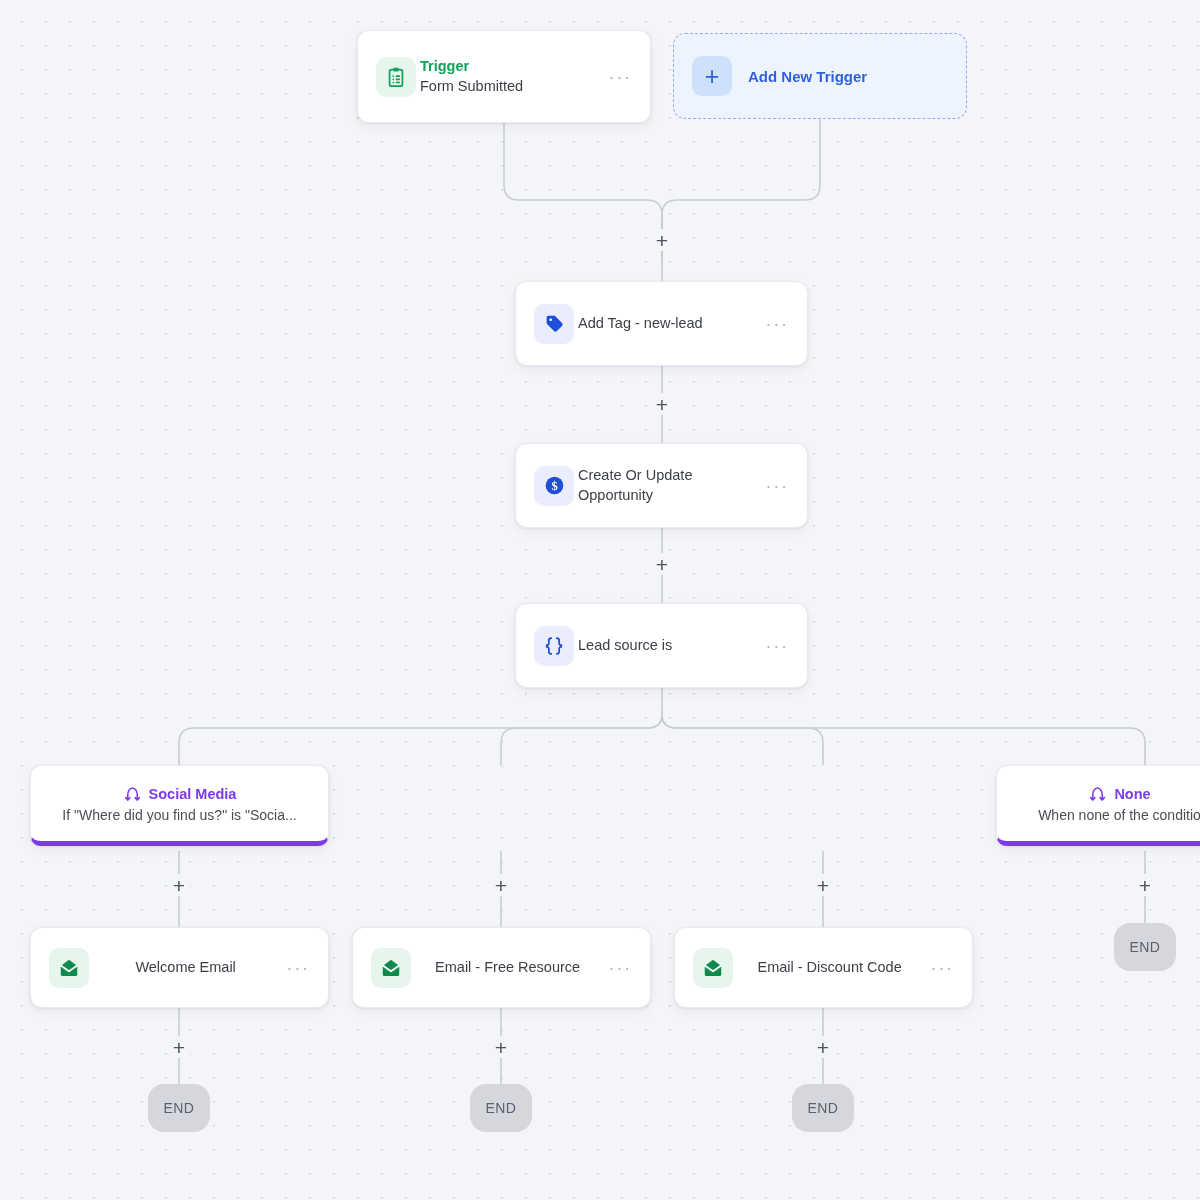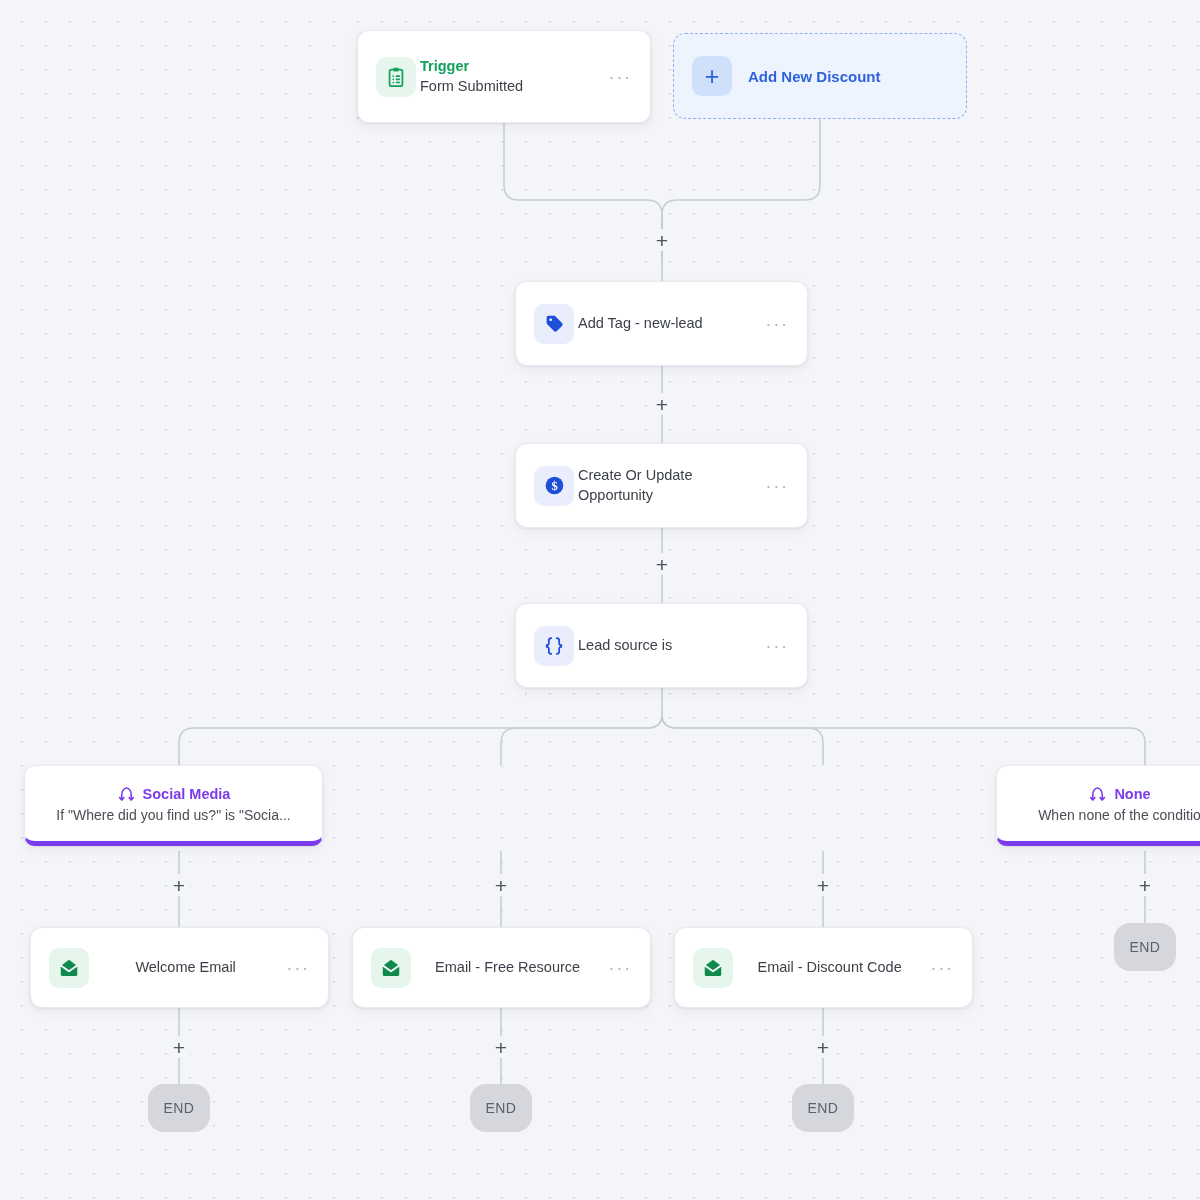--- a/index.html
+++ b/index.html
@@ -152,21 +152,21 @@
     font-size: 14.5px;
     font-weight: 700;
     color: #7c3aed;
     white-space: nowrap;
   }
   .branch-desc {
     font-size: 14px;
     color: #4a4e57;
     white-space: nowrap;
   }
-  #br-social   { left: 24px; }
+  #br-social   { left: 30px; }
   #br-website  { left: 352px; }
   #br-referral { left: 674px; }
   #br-none     { left: 996px; width: 299px; }
   #br-none .branch-head,
   #br-none .branch-desc { transform: translateX(-26px); }
 
   
   .email-node { top: 927px; width: 299px; height: 81px; text-align: center; }
   #em-welcome  { left: 30px; }
   #em-resource { left: 352px; gap: 12px; }
@@ -258,21 +258,21 @@
     </div>
     <div class="node-body">
       <div class="node-kicker">Trigger</div>
       <div class="node-title">Form Submitted</div>
     </div>
     <div class="dots">···</div>
   </div>
 
   <div id="add-trigger">
     <div class="plus-tile">+</div>
-    <div class="at-label">Add New Discount</div>
+    <div class="at-label">Add New Trigger</div>
   </div>
 
   <div class="node" id="node-tag">
     <div class="node-ico ico-blue">
       <svg width="21" height="21" viewBox="0 0 24 24">
         <path d="M20.6 11.4 12.9 3.7A2.4 2.4 0 0 0 11.2 3H5a2 2 0 0 0-2 2v6.2c0 .64.25 1.25.7 1.7l7.7 7.7a2.4 2.4 0 0 0 3.4 0l5.8-5.8a2.4 2.4 0 0 0 0-3.4Z" fill="#1f4fd8"></path>
         <circle cx="7.7" cy="7.7" r="1.55" fill="#ffffff"></circle>
       </svg>
     </div>
     <div class="node-body">

